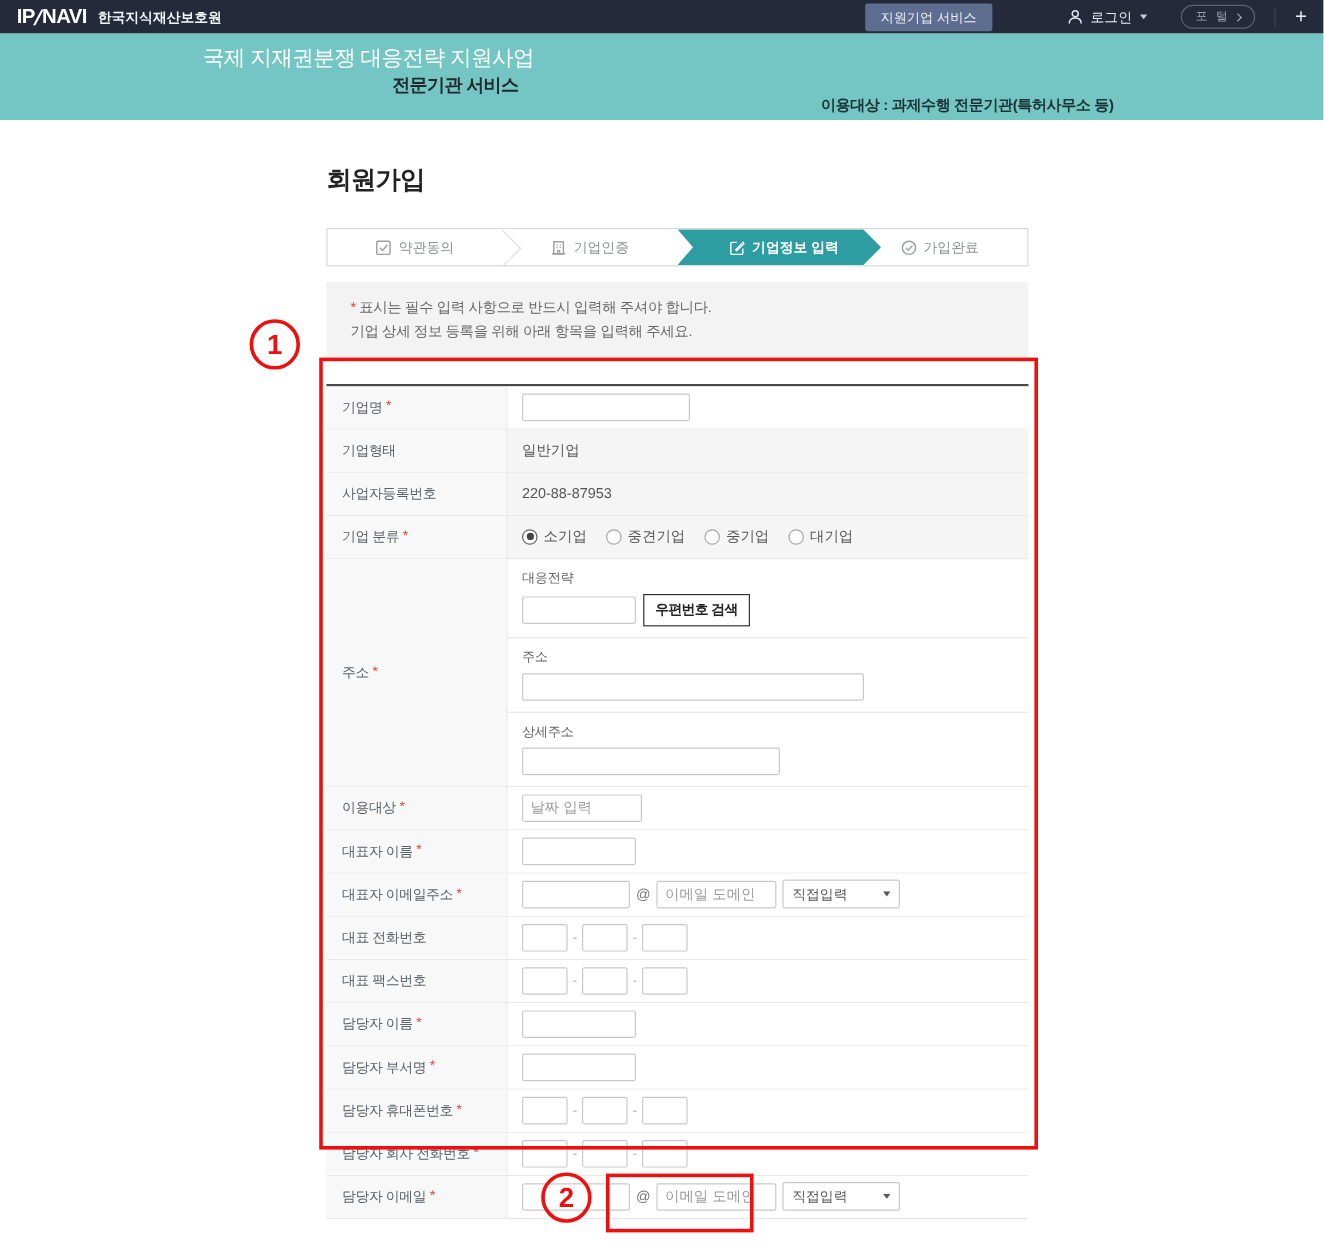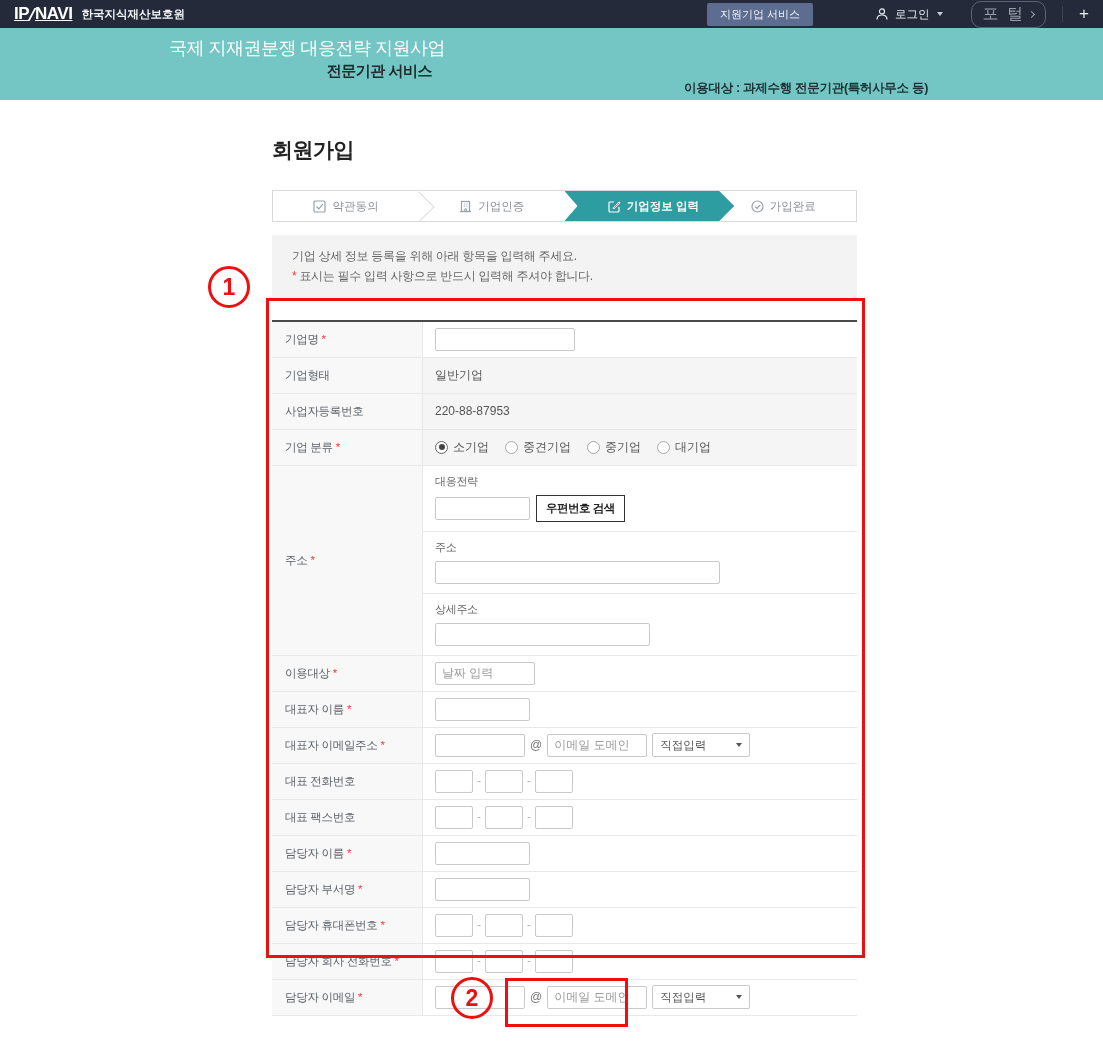--- a/index.html
+++ b/index.html
@@ -6,30 +6,30 @@
   html,body { background:#fff; }
   body {
     width:1103px; height:1041px; position:relative; overflow:hidden;
     font-family:"Liberation Sans","DejaVu Sans",sans-serif; color:#333;
   }
   
   .topbar {
     height:28px; background:#242a39; display:flex; align-items:center;
     padding:0 10px 0 14px; color:#fff;
   }
-  .logo { display:flex; align-items:baseline; font-weight:900; font-size:17px; letter-spacing:-0.5px; color:#fff;text-decoration:underline; }
+  .logo { display:flex; align-items:baseline; font-weight:900; font-size:17px; letter-spacing:-0.5px; color:#fff; }
   .logo-slash { display:inline-block; width:2px; height:13px; background:#fff; transform:skewX(-28deg); margin:0 2px; align-self:center; }
   .org { font-size:11.5px; font-weight:700; margin-left:9px; color:#f2f4f8; }
   .topbar-spacer { flex:1; }
   .svc-btn { background:#5d6d90; color:#eef1f8; font-size:11px; padding:4px 13px; border-radius:2px; cursor:pointer; }
   .login-wrap { display:flex; align-items:center; margin-left:62px; cursor:pointer; }
   .person-icon { width:14px; height:14px; margin-right:6px; }
   .login-label { font-size:11.5px; color:#e8ebf2; }
   .caret-down { width:0; height:0; border-left:3.5px solid transparent; border-right:3.5px solid transparent; border-top:4px solid #c6ccd8; margin-left:7px; }
-  .portal-pill { display:flex; align-items:center; border:1px solid #5c6373; border-radius:10px; padding:2px 11px; margin-left:28px; color:#9aa1ae; font-size:16px; letter-spacing:2px; cursor:pointer; }
+  .portal-pill { display:flex; align-items:center; border:1px solid #5c6373; border-radius:10px; padding:2px 11px; margin-left:28px; color:#9aa1ae; font-size:10px; letter-spacing:2px; cursor:pointer; }
   .chev-right { width:5px; height:5px; border-top:1px solid #9aa1ae; border-right:1px solid #9aa1ae; transform:rotate(45deg); margin-left:4px; }
   .topbar-sep { width:1px; height:16px; background:#3c4356; margin:0 12px 0 16px; }
   .plus-btn { font-size:17px; color:#e8ebf2; font-weight:400; cursor:pointer; padding:0 4px; }
   
   .banner { height:72px; background:#73c6c3; position:relative; }
   .banner-titles { position:absolute; left:155px; top:8px; width:290px; }
   .banner-title { font-size:18px; font-weight:400; color:#ffffff; white-space:nowrap; letter-spacing:-0.5px;text-align:right; }
   .banner-subtitle { font-size:15px; font-weight:800; color:#222a2e; text-align:right; padding-right:13px; margin-top:2px; letter-spacing:-0.5px; }
   .banner-audience { position:absolute; right:175px; top:52px; font-size:12.5px; font-weight:700; color:#1c3236; letter-spacing:-0.3px; }
   
@@ -181,22 +181,22 @@
         <svg width="13" height="13" viewBox="0 0 13 13" fill="none" stroke="currentColor" stroke-width="1.2">
           <circle cx="6.5" cy="6.5" r="5.5"></circle>
             <path d="M4 6.6 L5.9 8.5 L9.2 4.8"></path>
         </svg>
       </span>
       <span>가입완료</span>
     </div>
   </div>
 
   <div class="notice">
+    <div><span class="notice-star">*</span><span> 표시는 필수 입력 사항으로 반드시 입력해 주셔야 합니다.</span></div>
     <div>기업 상세 정보 등록을 위해 아래 항목을 입력해 주세요.</div>
-    <div><span class="notice-star">*</span><span> 표시는 필수 입력 사항으로 반드시 입력해 주셔야 합니다.</span></div>
   </div>
 
   <div class="ftable">
 
     <div class="frow">
       <div class="flabel">
           <span>기업명</span>
           <span class="req">*</span>
         </div>
       <div class="fvalue">

